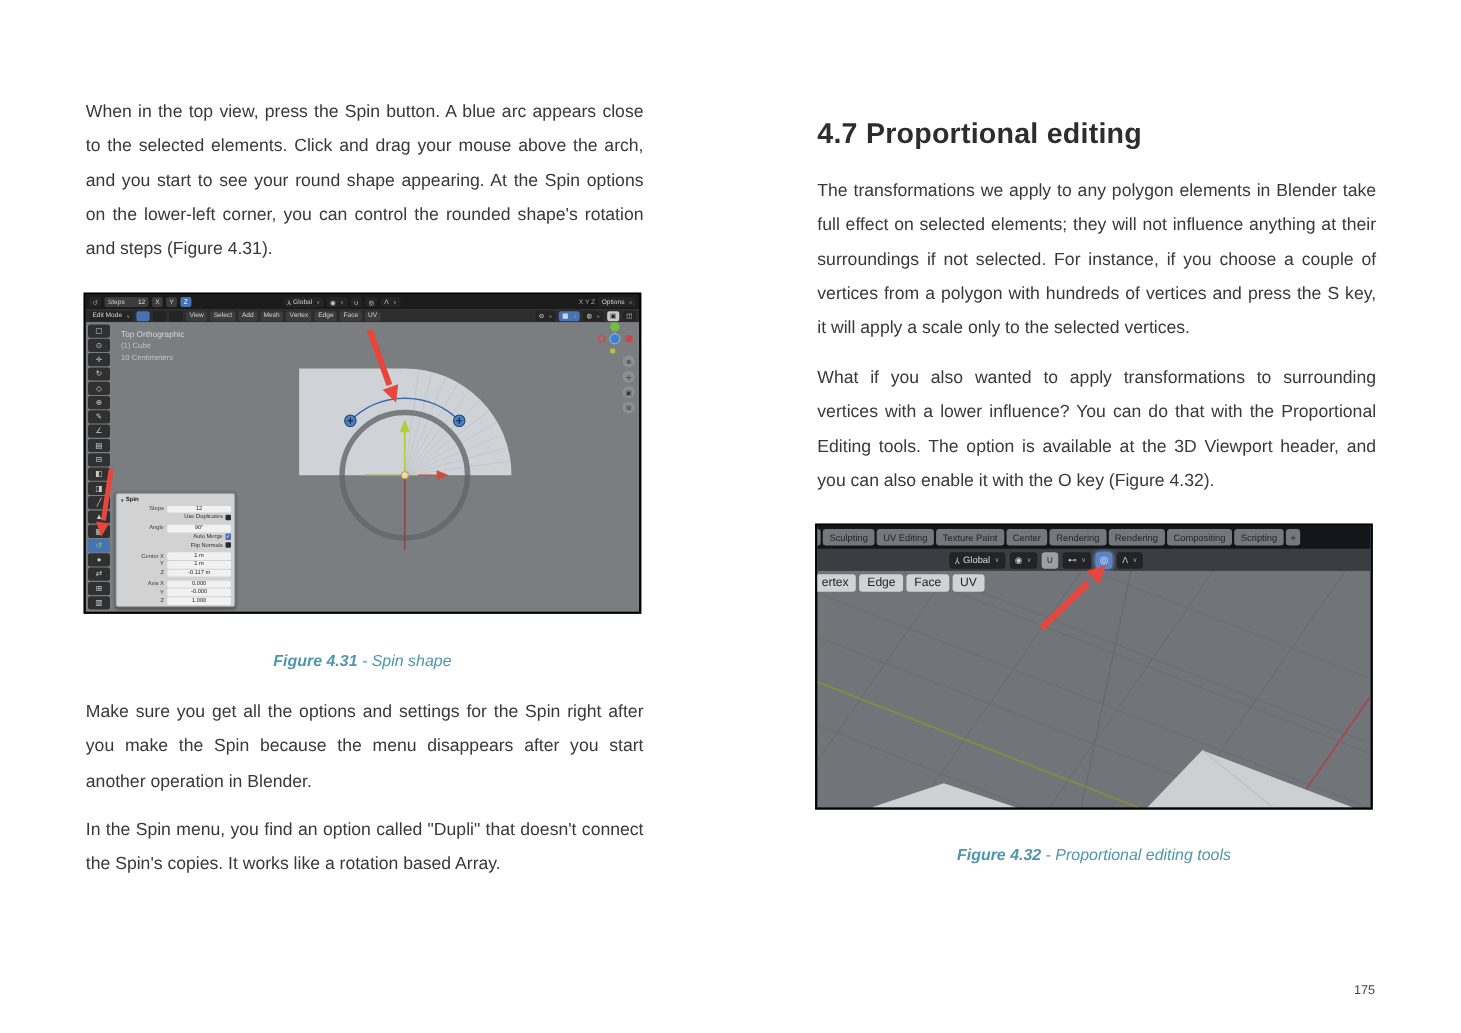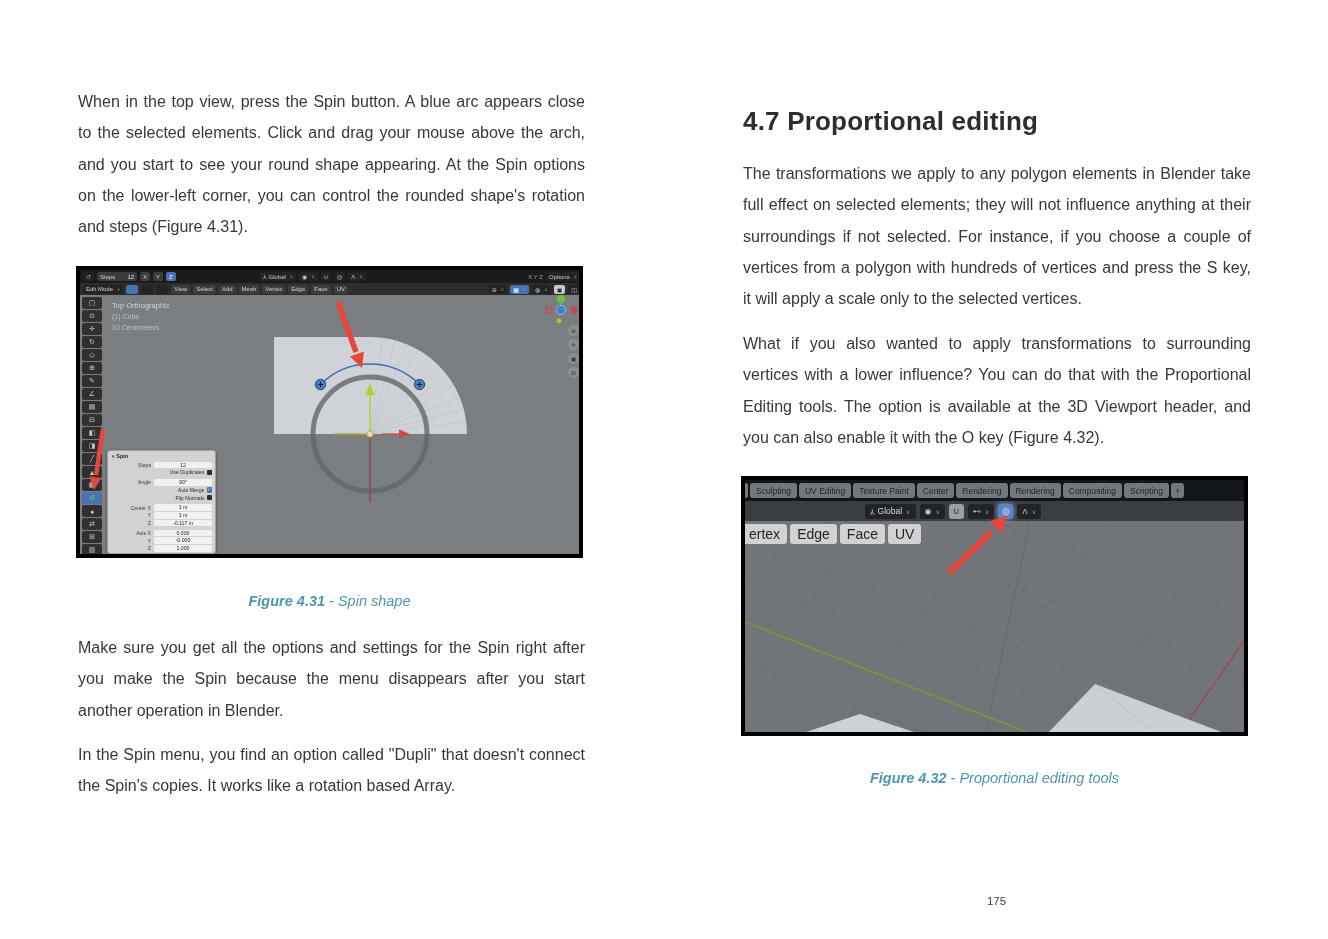--- a/index.html
+++ b/index.html
@@ -6,21 +6,21 @@
   #canvas{position:relative;width:1328px;height:939px;background:#ffffff;overflow:hidden;
           font-family:Liberation Sans, sans-serif;}
   .para{position:absolute;width:507px;font-size:16px;line-height:31.3px;color:#383838;
         text-align:justify;margin:0;}
   .sec-heading{position:absolute;font-size:26px;line-height:34px;font-weight:bold;color:#2d2d2d;margin:0;letter-spacing:.2px;}
   .caption{position:absolute;width:507px;text-align:center;font-style:italic;font-size:14.5px;color:#4e96ae;}
   .caption .cap-b{font-weight:bold;}
   .pagenum{position:absolute;width:507px;text-align:center;font-size:11.5px;color:#454545;}
 
   
-  .fig{position:absolute;border:4px solid #000000;box-sizing:border-box;overflow:hidden;}
+  .fig{position:absolute;border:2px solid #000000;box-sizing:border-box;overflow:hidden;}
   #fig431{left:76px;top:266px;width:507px;height:292px;background:#7b7e80;}
   #fig432{left:741px;top:476px;width:507px;height:260px;background:#717478;}
 
   
   .f1-topbar{position:absolute;left:0;top:0;width:503px;height:13px;background:#1b1b1c;
              display:flex;align-items:center;gap:3px;padding:0 3px;box-sizing:border-box;
              font-size:6px;color:#cfcfcf;white-space:nowrap;}
   .f1-menubar{position:absolute;left:0;top:13px;width:503px;height:12px;background:#2d2d2e;
               display:flex;align-items:center;gap:3px;padding:0 3px;box-sizing:border-box;
               font-size:6px;color:#d3d3d3;white-space:nowrap;}
@@ -72,21 +72,21 @@
   .f2-header{position:absolute;left:0;top:21px;width:503px;height:20px;background:#3a3e42;
              display:flex;align-items:center;gap:4px;padding-left:120px;box-sizing:border-box;
              font-size:8.5px;color:#dcdcdc;}
   .hpill{background:#212326;border-radius:3px;height:15px;display:flex;align-items:center;gap:3px;padding:0 5px;}
   .hpill .glyph{font-size:8px;color:#c8cacc;}
   .hchip{width:15px;height:15px;border-radius:3px;display:flex;align-items:center;justify-content:center;font-size:9px;}
   .hchip.magnet{background:#9aa0a5;color:#26282a;}
   .hchip.prop{background:#5d84c8;color:#eaf1ff;box-shadow:0 0 5px #86a9e4;}
   .hchev::after{content:"∨";font-size:6px;color:#9b9da0;margin-left:1px;}
   .f2-modes{position:absolute;left:0;top:44px;display:flex;gap:3px;z-index:2;}
-  .mbtn{background:#d0d2d3;color:#232426;border-radius:3px;padding:2px 7px;font-size:14px;}
+  .mbtn{background:#d0d2d3;color:#232426;border-radius:3px;padding:2px 7px;font-size:11px;}
   .mbtn.clipped{margin-left:-3px;}
   .f2-svg{position:absolute;left:0;top:41px;z-index:1;}
   .f2-arrows{position:absolute;left:0;top:0;z-index:6;pointer-events:none;}
 </style>
 </head>
 <body>
 
 <div id="canvas">
 
   <p class="para" style="left:78px;top:86px;">When in the top view, press the Spin button. A blue arc appears close to the selected elements. Click and drag your mouse above the arch, and you start to see your round shape appearing. At the Spin options on the lower-left corner, you can control the rounded shape's rotation and steps (Figure 4.31).</p>
@@ -357,15 +357,15 @@
     </svg>
     <svg class="f2-arrows" width="503" height="256" viewBox="0 0 503 256">
       <line x1="204" y1="93" x2="246" y2="52" stroke="#e8453c" stroke-width="6"></line>
       <polygon points="262,36 256.5,53.3 244.6,41.1" fill="#e8453c"></polygon>
     </svg>
   </div>
 
   <div class="caption" style="left:741px;top:770px;">
     <span class="cap-b">Figure 4.32</span><span> - Proportional editing tools</span>
   </div>
-  <div class="pagenum" style="left:743px;top:895px;">175</div>
+  <div class="pagenum" style="left:743px;top:895px;text-align:right;">175</div>
 
 </div>
 
 </body></html>

